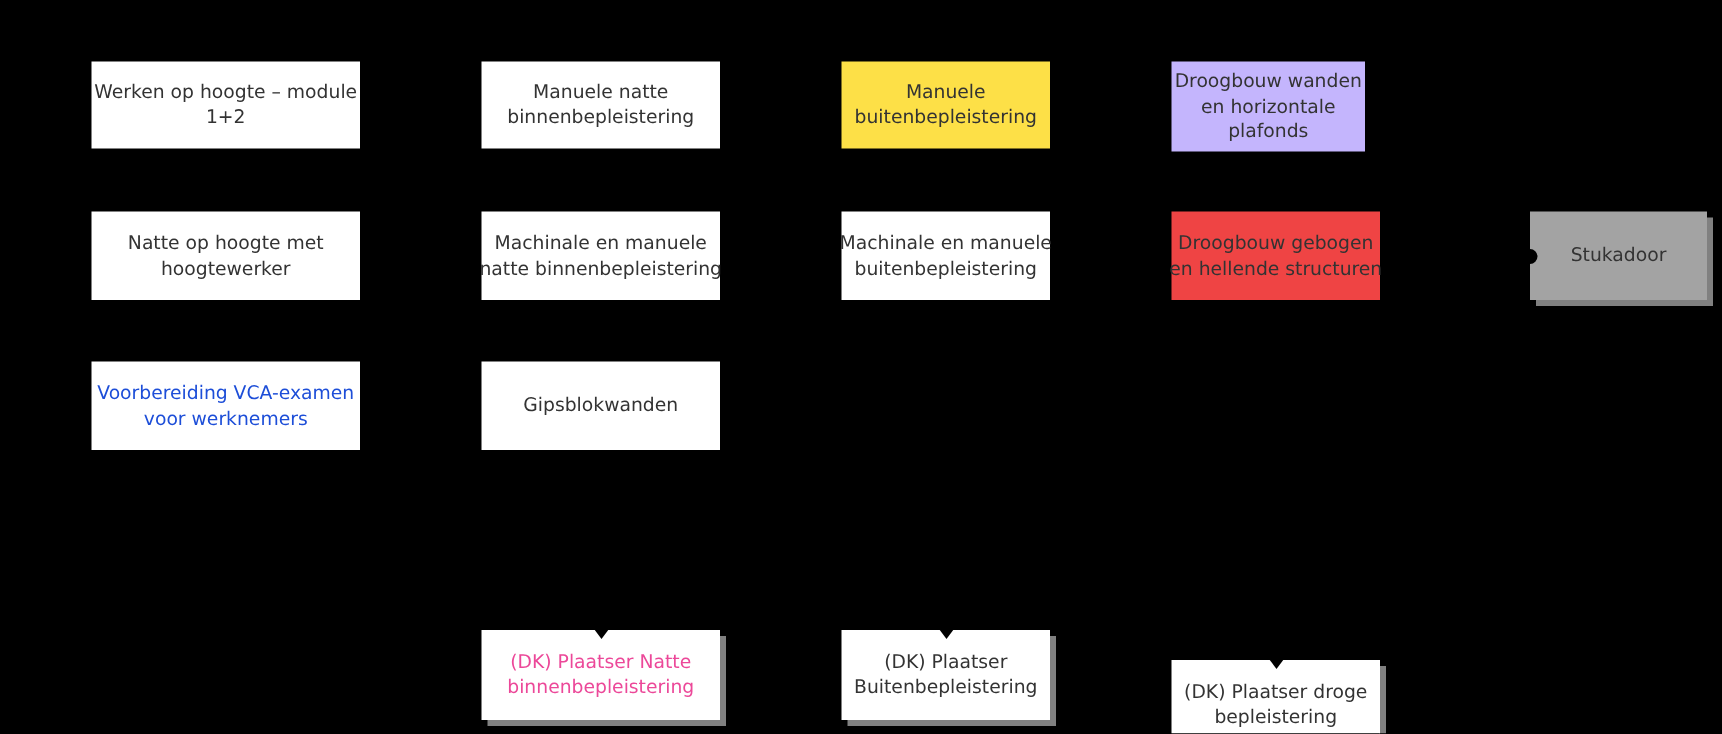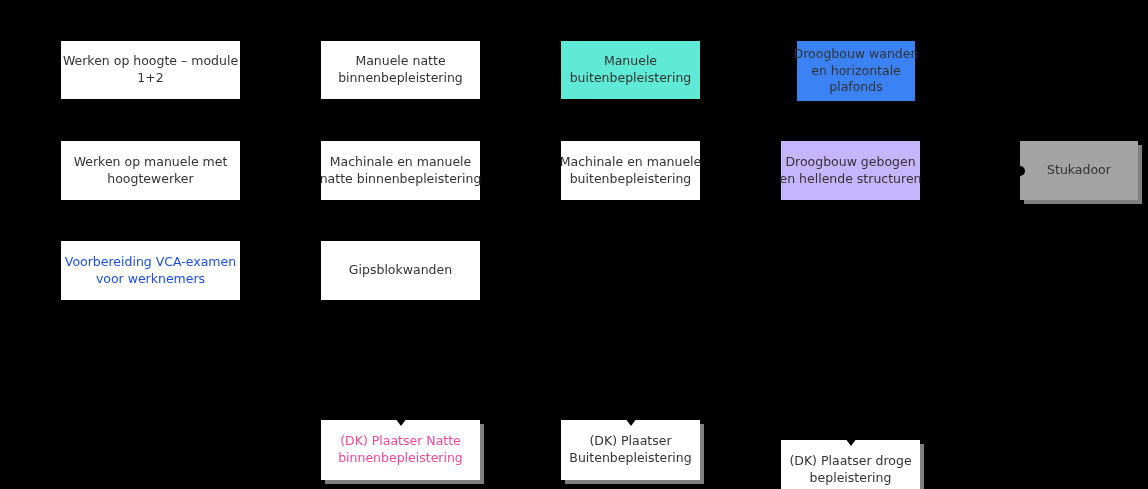--- a/index.html
+++ b/index.html
@@ -62,42 +62,42 @@
 
 <div id="canvas" style="background: rgb(0, 0, 0);">
     <div class="node" style="left: 61px; top: 41px; width: 179px; height: 58px; background: rgb(255, 255, 255); color: rgb(51, 51, 51);">
       <span class="line">Werken op hoogte – module</span>
       <span class="line">1+2</span>
     </div>
     <div class="node" style="left: 321px; top: 41px; width: 159px; height: 58px; background: rgb(255, 255, 255); color: rgb(51, 51, 51);">
       <span class="line">Manuele natte</span>
       <span class="line">binnenbepleistering</span>
     </div>
-    <div class="node" style="left: 561px; top: 41px; width: 139px; height: 58px; background: #5eead4; color: rgb(51, 51, 51);">
+    <div class="node" style="left: 561px; top: 41px; width: 139px; height: 58px; background: #fde047; color: rgb(51, 51, 51);">
       <span class="line">Manuele</span>
       <span class="line">buitenbepleistering</span>
     </div>
-    <div class="node" style="left: 781px; top: 41px; width: 118px; height: 60px; background: #3b82f6; color: rgb(51, 51, 51); margin-left: 16px;">
+    <div class="node" style="left: 781px; top: 41px; width: 129px; height: 60px; background: #c4b5fd; color: rgb(51, 51, 51);">
       <span class="line">Droogbouw wanden</span>
       <span class="line">en horizontale</span>
       <span class="line">plafonds</span>
     </div>
     <div class="node" style="left: 61px; top: 141px; width: 179px; height: 59px; background: rgb(255, 255, 255); color: rgb(51, 51, 51);">
-      <span class="line">Werken op manuele met</span>
+      <span class="line">Natte op hoogte met</span>
       <span class="line">hoogtewerker</span>
     </div>
     <div class="node" style="left: 321px; top: 141px; width: 159px; height: 59px; background: rgb(255, 255, 255); color: rgb(51, 51, 51);">
       <span class="line">Machinale en manuele</span>
       <span class="line">natte binnenbepleistering</span>
     </div>
     <div class="node" style="left: 561px; top: 141px; width: 139px; height: 59px; background: rgb(255, 255, 255); color: rgb(51, 51, 51);">
       <span class="line">Machinale en manuele</span>
       <span class="line">buitenbepleistering</span>
     </div>
-    <div class="node" style="left: 781px; top: 141px; width: 139px; height: 59px; background: #c4b5fd; color: rgb(51, 51, 51);">
+    <div class="node" style="left: 781px; top: 141px; width: 139px; height: 59px; background: #ef4444; color: rgb(51, 51, 51);">
       <span class="line">Droogbouw gebogen</span>
       <span class="line">en hellende structuren</span>
     </div>
     <div class="node shadow" style="left: 1020px; top: 141px; width: 118px; height: 59px; background: #a3a3a3; color: rgb(51, 51, 51);">
       <span class="line">Stukadoor</span>
       <span class="marker-dot" style="background: rgb(0, 0, 0);"></span>
     </div>
     <div class="node" style="left: 61px; top: 241px; width: 179px; height: 59px; background: rgb(255, 255, 255); color: #1d4ed8;">
       <span class="line">Voorbereiding VCA-examen</span>
       <span class="line">voor werknemers</span>

